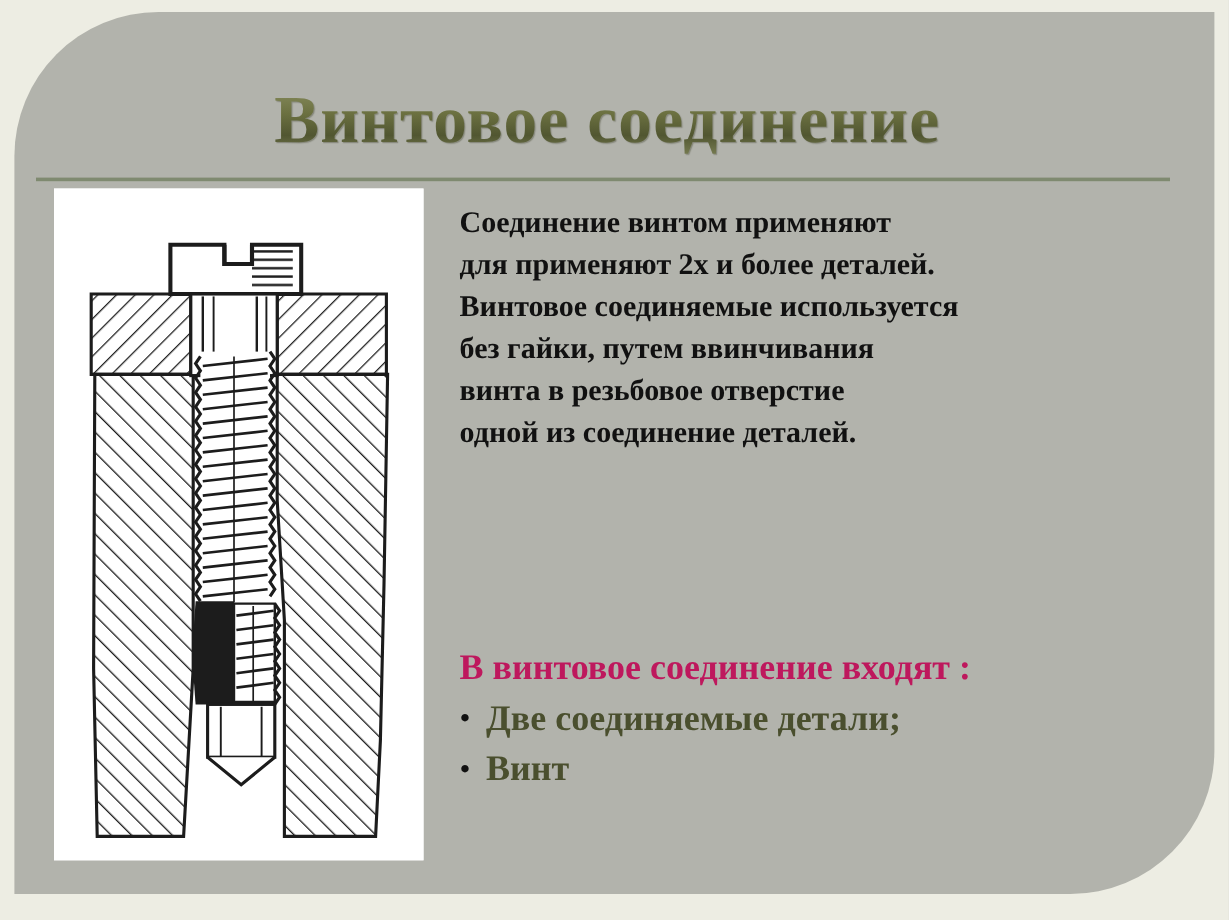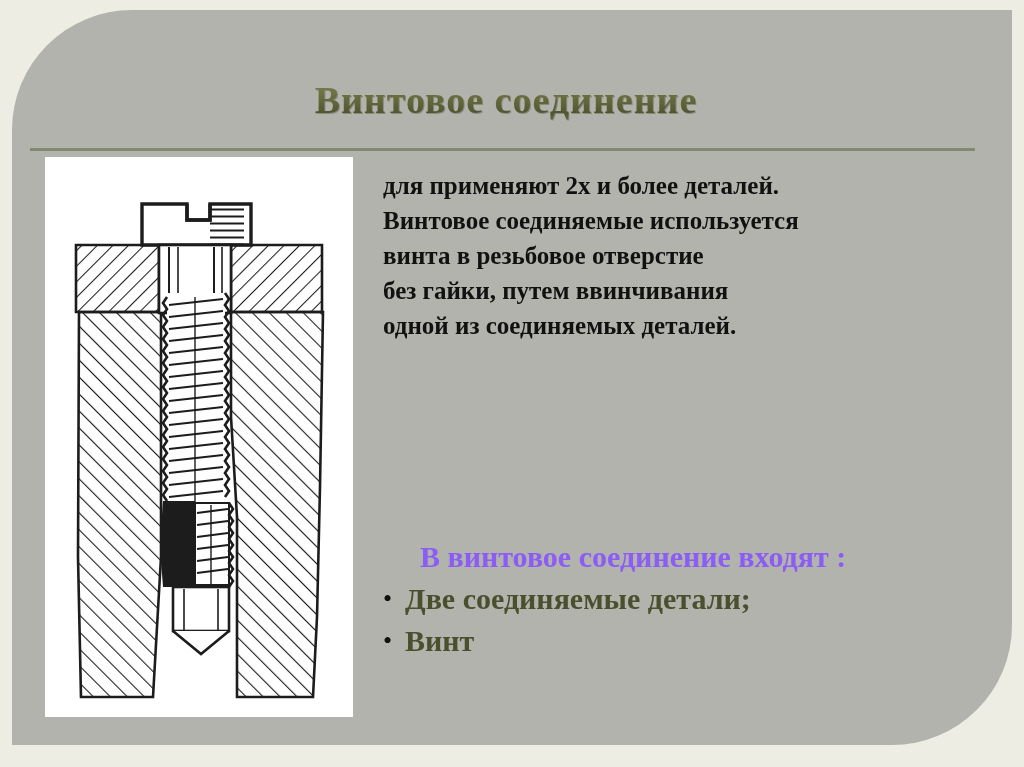--- a/index.html
+++ b/index.html
@@ -42,21 +42,21 @@
     left: 0;
     top: 68px;
     width: 1000px;
     height: 80px;
     text-align: center;
   }
   #title-text {
     display: inline-block;
     font-family: "Liberation Serif", "DejaVu Serif", serif;
     font-weight: bold;
-    font-size: 38px;
+    font-size: 56px;
     line-height: 64px;
     letter-spacing: 1px;
     color: #6A6F3E;
     background: linear-gradient(to bottom, #8d9264 0%, #6b7040 42%, #515631 70%, #7d8257 100%);
     -webkit-background-clip: text;
     background-clip: text;
     -webkit-text-fill-color: transparent;
     text-shadow: 0 0 0 rgba(0,0,0,0);
     filter: drop-shadow(1px 1px 0px rgba(60,62,40,0.35));
     margin-left: 12px;
@@ -106,23 +106,22 @@
     position: absolute;
     left: 383px;
     top: 536px;
     width: 620px;
   }
   #list-heading {
     font-family: "Liberation Serif", "DejaVu Serif", serif;
     font-weight: bold;
     font-size: 30px;
     line-height: 42px;
-    color: #8b5cf6;
+    color: #be185d;
     white-space: nowrap;
-    margin-left: 37px;
   }
   .bullet-row {
     display: flex;
     align-items: flex-start;
     line-height: 42px;
   }
   .bullet-dot {
     font-size: 26px;
     color: #111111;
     width: 22px;
@@ -294,25 +293,26 @@
           <path d="M 113 697 l 12 -9"></path>
           <path d="M 178 676 l 14 10"></path>
           <path d="M 175 683 l 15 10"></path>
           <path d="M 172 689 l 12 9"></path>
         </g>
       </g>
     </svg>
   </div>
 
   <div id="paragraph-block">
+    <div class="para-line">Соединение винтом применяют</div>
     <div class="para-line">для применяют  2х и более деталей.</div>
     <div class="para-line">Винтовое соединяемые используется</div>
+    <div class="para-line">без гайки, путем ввинчивания</div>
     <div class="para-line">винта в резьбовое отверстие</div>
-    <div class="para-line">без гайки, путем ввинчивания</div>
-    <div class="para-line"> одной из соединяемых деталей.</div>
+    <div class="para-line"> одной из соединение деталей.</div>
   </div>
 
   <div id="list-block">
     <div id="list-heading">В винтовое соединение входят :</div>
 
     <div class="bullet-row">
       <span class="bullet-dot">•</span>
       <span class="bullet-label">Две соединяемые детали;</span>
     </div>
 

